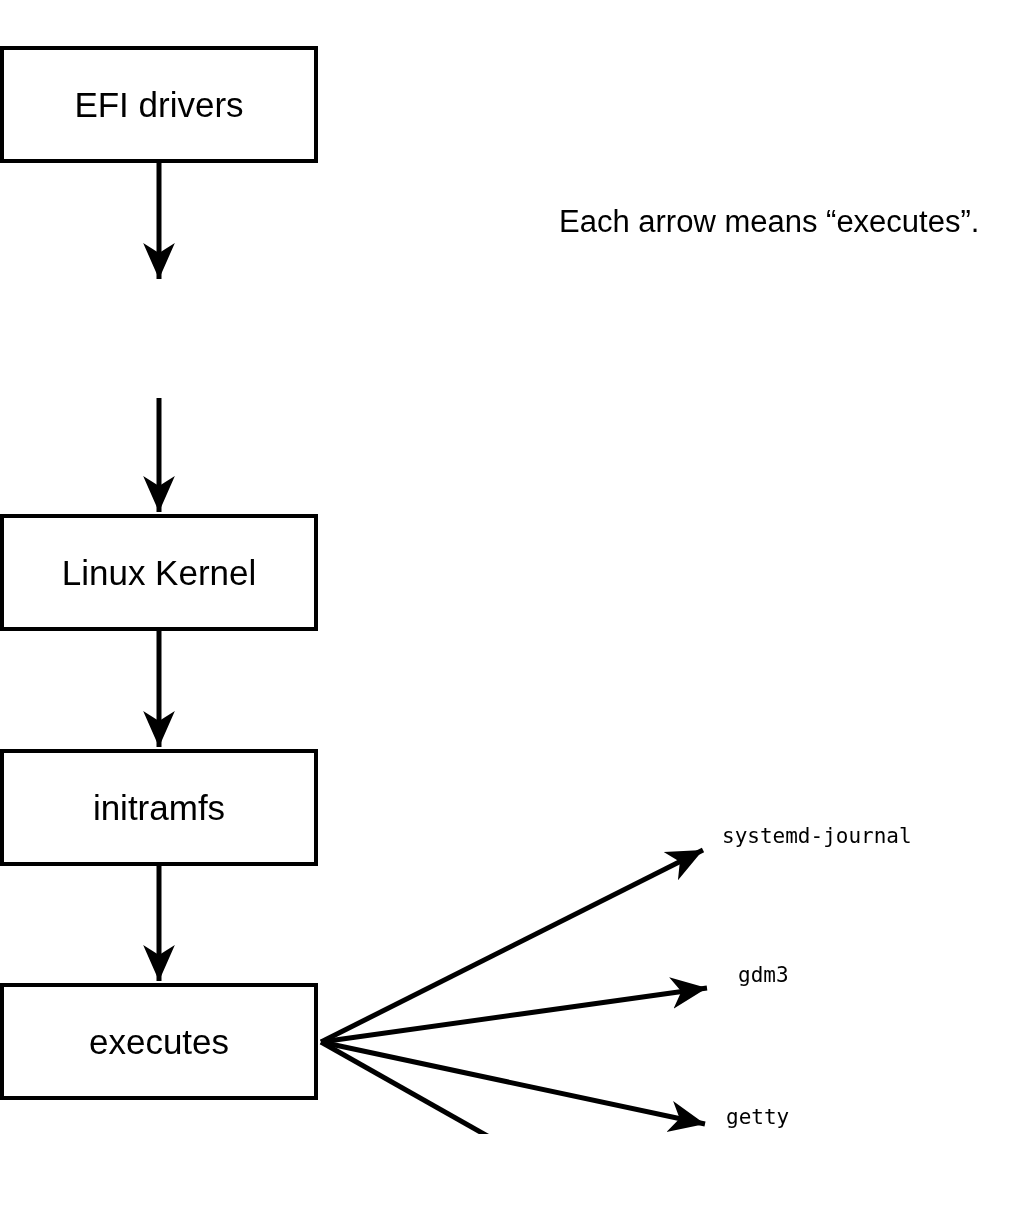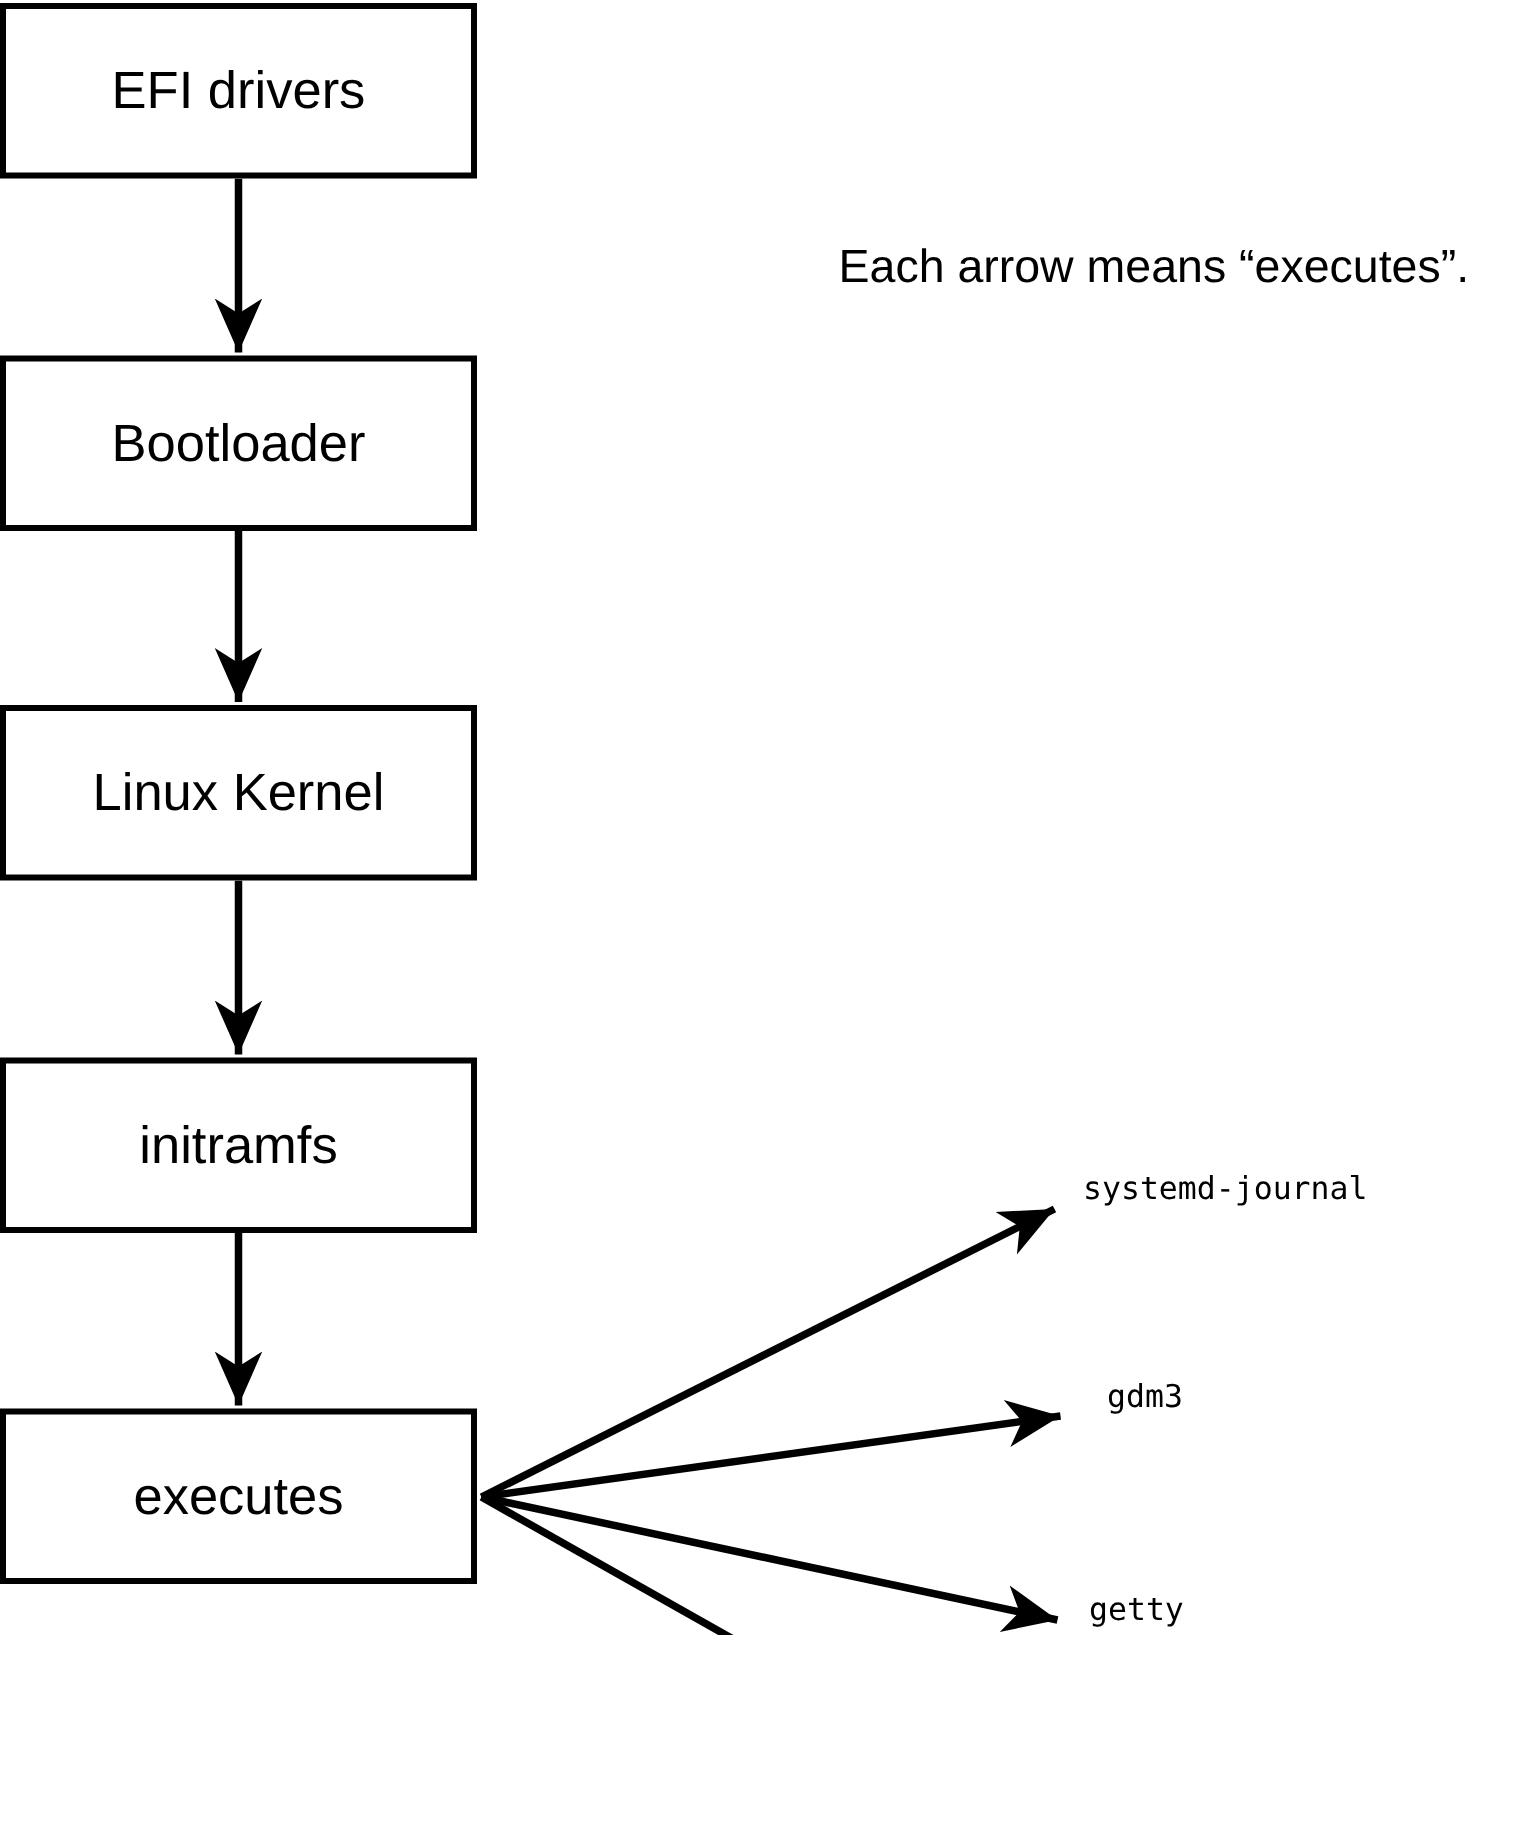--- a/index.html
+++ b/index.html
@@ -3,20 +3,21 @@
 <meta charset="utf-8">
 <style>
   html,body{margin:0;padding:0;background:#ffffff;}
   #canvas{
     position:relative;
     width:1023px;height:1090px;
     background:#ffffff;
     overflow:hidden;
     font-family:"Liberation Sans", sans-serif;
     color:#000000;
+    margin-top:44px;
   }
   #arrow-layer{position:absolute;left:0;top:0;width:1023px;height:1230px;}
   .node{
     position:absolute;
     left:0;
     width:318px;height:117px;
     box-sizing:border-box;
     background:#ffffff;
     border:4px solid #000000;
     display:flex;align-items:center;justify-content:center;
@@ -72,23 +73,20 @@
 
     <line x1="321" y1="998" x2="703" y2="806" stroke="#000000" stroke-width="5" marker-end="url(#ah)"></line>
     <line x1="321" y1="998" x2="707" y2="944" stroke="#000000" stroke-width="5" marker-end="url(#ah)"></line>
     <line x1="321" y1="998" x2="705" y2="1080" stroke="#000000" stroke-width="5" marker-end="url(#ah)"></line>
     <line x1="321" y1="998" x2="707" y2="1216" stroke="#000000" stroke-width="5" marker-end="url(#ah)"></line>
   </svg>
 
   <div class="node node-efi">
     <span>EFI drivers</span>
   </div>
-  <div class="node node-bootloader">
-    <span>Bootloader</span>
-  </div>
   <div class="node node-kernel">
     <span>Linux Kernel</span>
   </div>
   <div class="node node-initramfs">
     <span>initramfs</span>
   </div>
   <div class="node node-systemd">
     <span>executes</span>
   </div>
 

